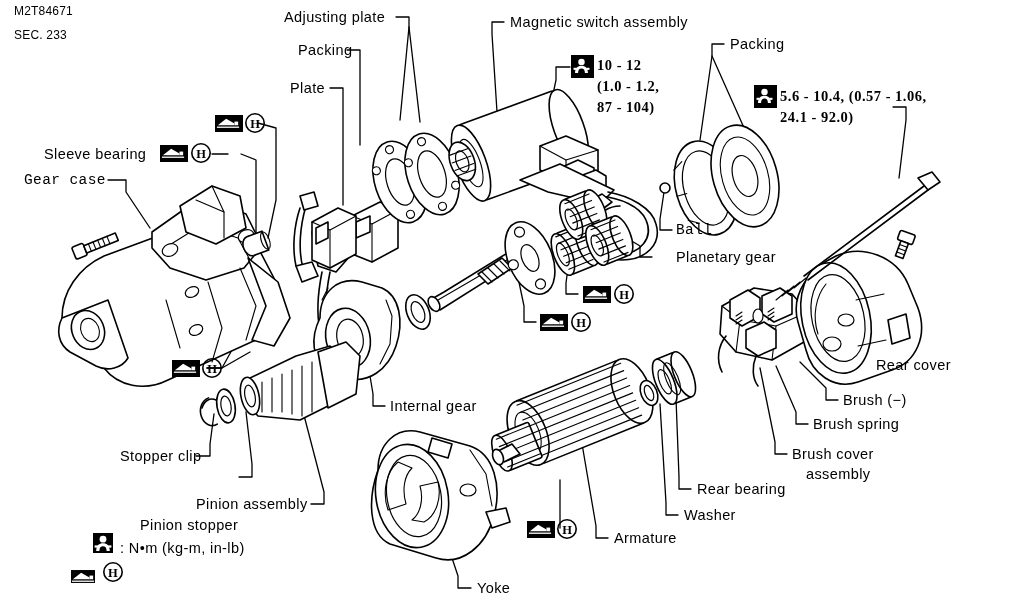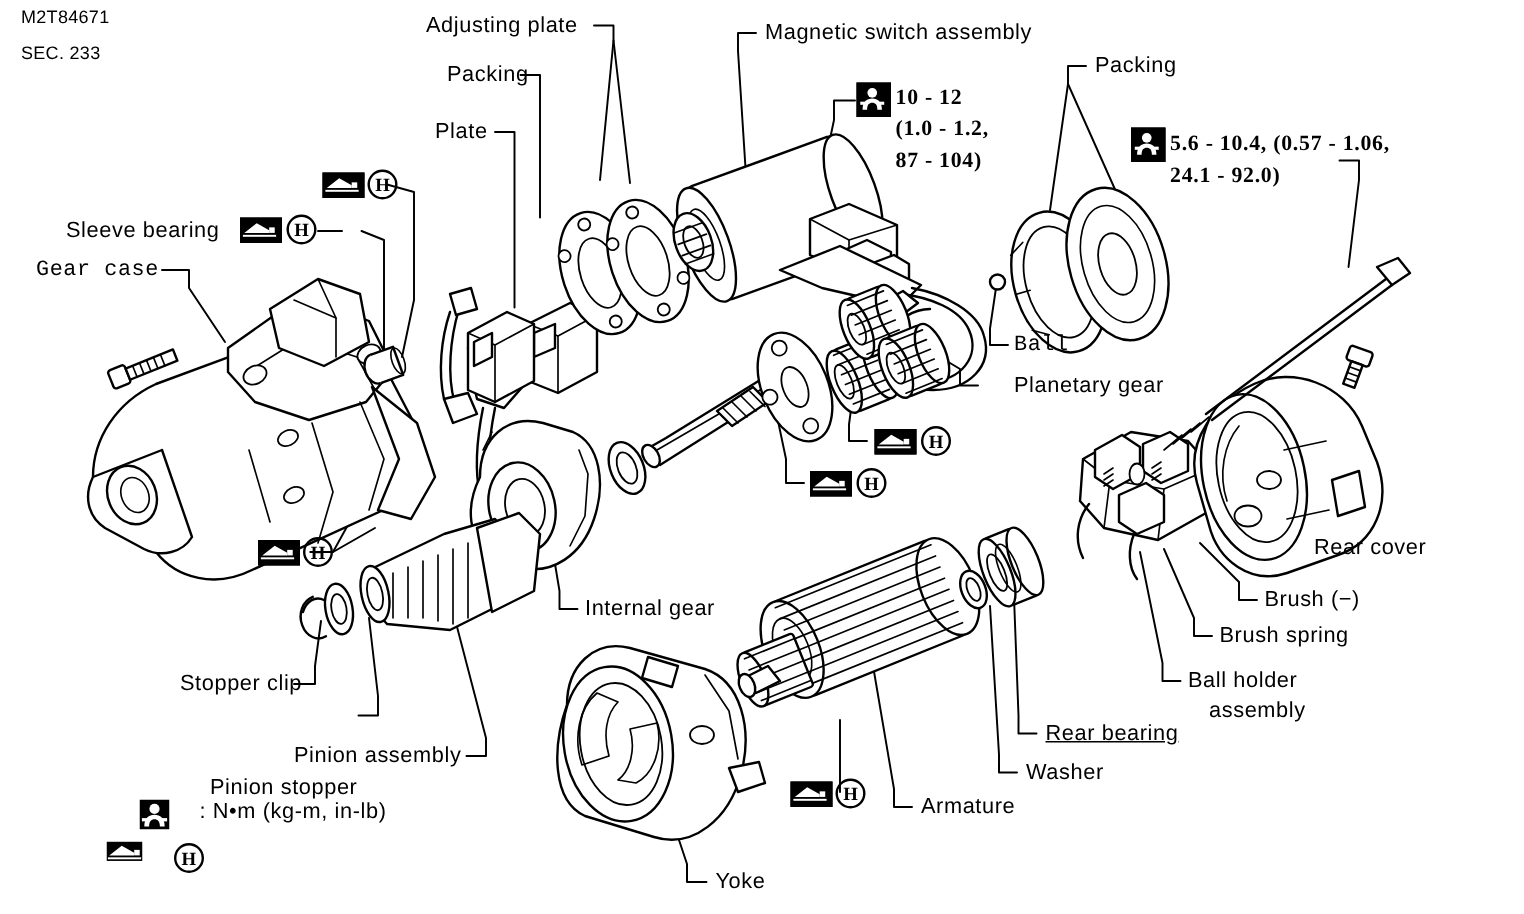--- a/index.html
+++ b/index.html
@@ -48,22 +48,22 @@
   .badge svg{display:block;}
   .hcirc{
     position:absolute;
     font-size:15px;
     font-weight:bold;
     font-family:"Liberation Serif", serif;
   }
   .legend-row{
     position:absolute;
     display:flex;
-    align-items:flex-start;
-    gap:20px;
+    align-items:flex-end;
+    gap:7px;
     font-size:14.5px;
     letter-spacing:0.4px;
     white-space:nowrap;
     padding-left:45px;
   }
 </style>
 </head>
 <body>
 
 <div id="page">
@@ -451,29 +451,29 @@
   <div class="lbl" style="left:510px; top:14px;">Magnetic switch assembly</div>
   <div class="lbl" style="left:730px; top:36px;">Packing</div>
   <div class="lbl" style="left:44px; top:146px;">Sleeve bearing</div>
   <div class="lbl" style="left:24px; top:172px;font-family:Liberation Mono, monospace;">Gear case</div>
   <div class="lbl" style="left:676px; top:222px;font-family:Liberation Mono, monospace;">Ball</div>
   <div class="lbl" style="left:632px; top:249px;margin-left:44px;">Planetary gear</div>
   <div class="lbl" style="left:390px; top:398px;">Internal gear</div>
   <div class="lbl" style="left:876px; top:357px;">Rear cover</div>
   <div class="lbl" style="left:843px; top:392px;">Brush (−)</div>
   <div class="lbl" style="left:813px; top:416px;">Brush spring</div>
-  <div class="lbl" style="left:792px; top:446px;">Ball holder</div>
+  <div class="lbl" style="left:792px; top:446px;">Brush cover</div>
   <div class="lbl" style="left:806px; top:466px;">assembly</div>
   <div class="lbl" style="left:120px; top:448px;">Stopper clip</div>
   <div class="lbl" style="left:140px; top:469px;margin-top:48px;">Pinion stopper</div>
   <div class="lbl" style="left:196px; top:496px;">Pinion assembly</div>
   <div class="lbl" style="left:477px; top:580px;">Yoke</div>
   <div class="lbl" style="left:614px; top:530px;">Armature</div>
   <div class="lbl" style="left:684px; top:507px;">Washer</div>
-  <div class="lbl" style="left:697px; top:481px;text-decoration:underline;">Rear bearing</div>
+  <div class="lbl" style="left:697px; top:481px;">Rear bearing</div>
 
   <div class="badge" style="left:571px; top:55px; width:21px; height:21px;">
     <svg width="19" height="19" viewBox="0 0 20 20">
       <rect x="0" y="0" width="20" height="20" fill="#000"></rect>
       <circle cx="10" cy="6.2" r="3.4" fill="#fff"></circle>
       <path d="M3.2,18 C3.2,12.5 6.2,10.2 10,10.2 C13.8,10.2 16.8,12.5 16.8,18 L13.6,18
                C13.6,14.6 12.2,13.2 10,13.2 C7.8,13.2 6.4,14.6 6.4,18 Z" fill="#fff"></path>
       <rect x="1.6" y="12.4" width="3.4" height="2.2" fill="#fff"></rect>
       <rect x="15" y="12.4" width="3.4" height="2.2" fill="#fff"></rect>
     </svg>

